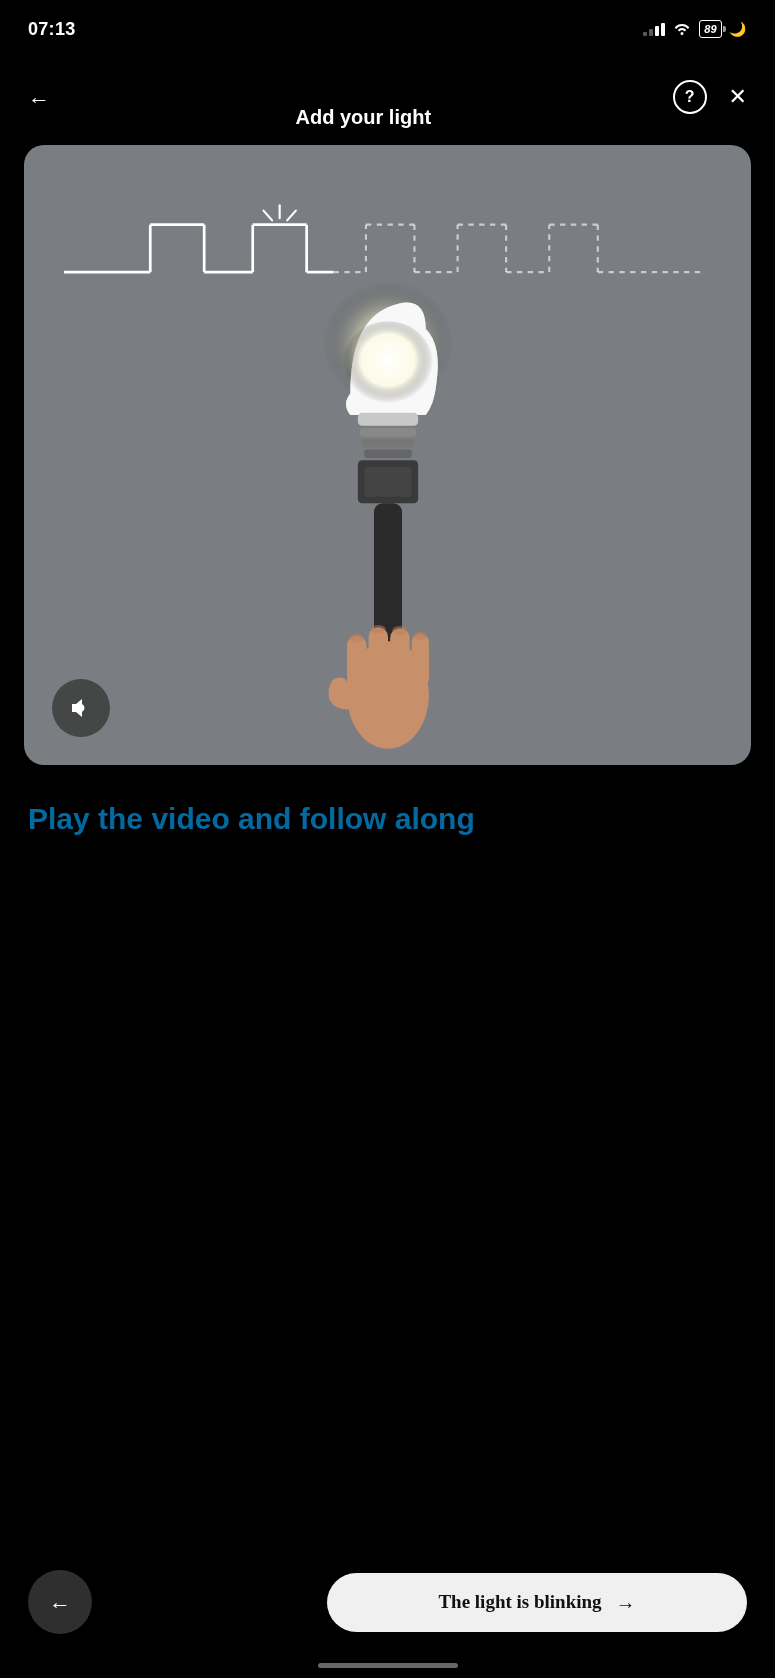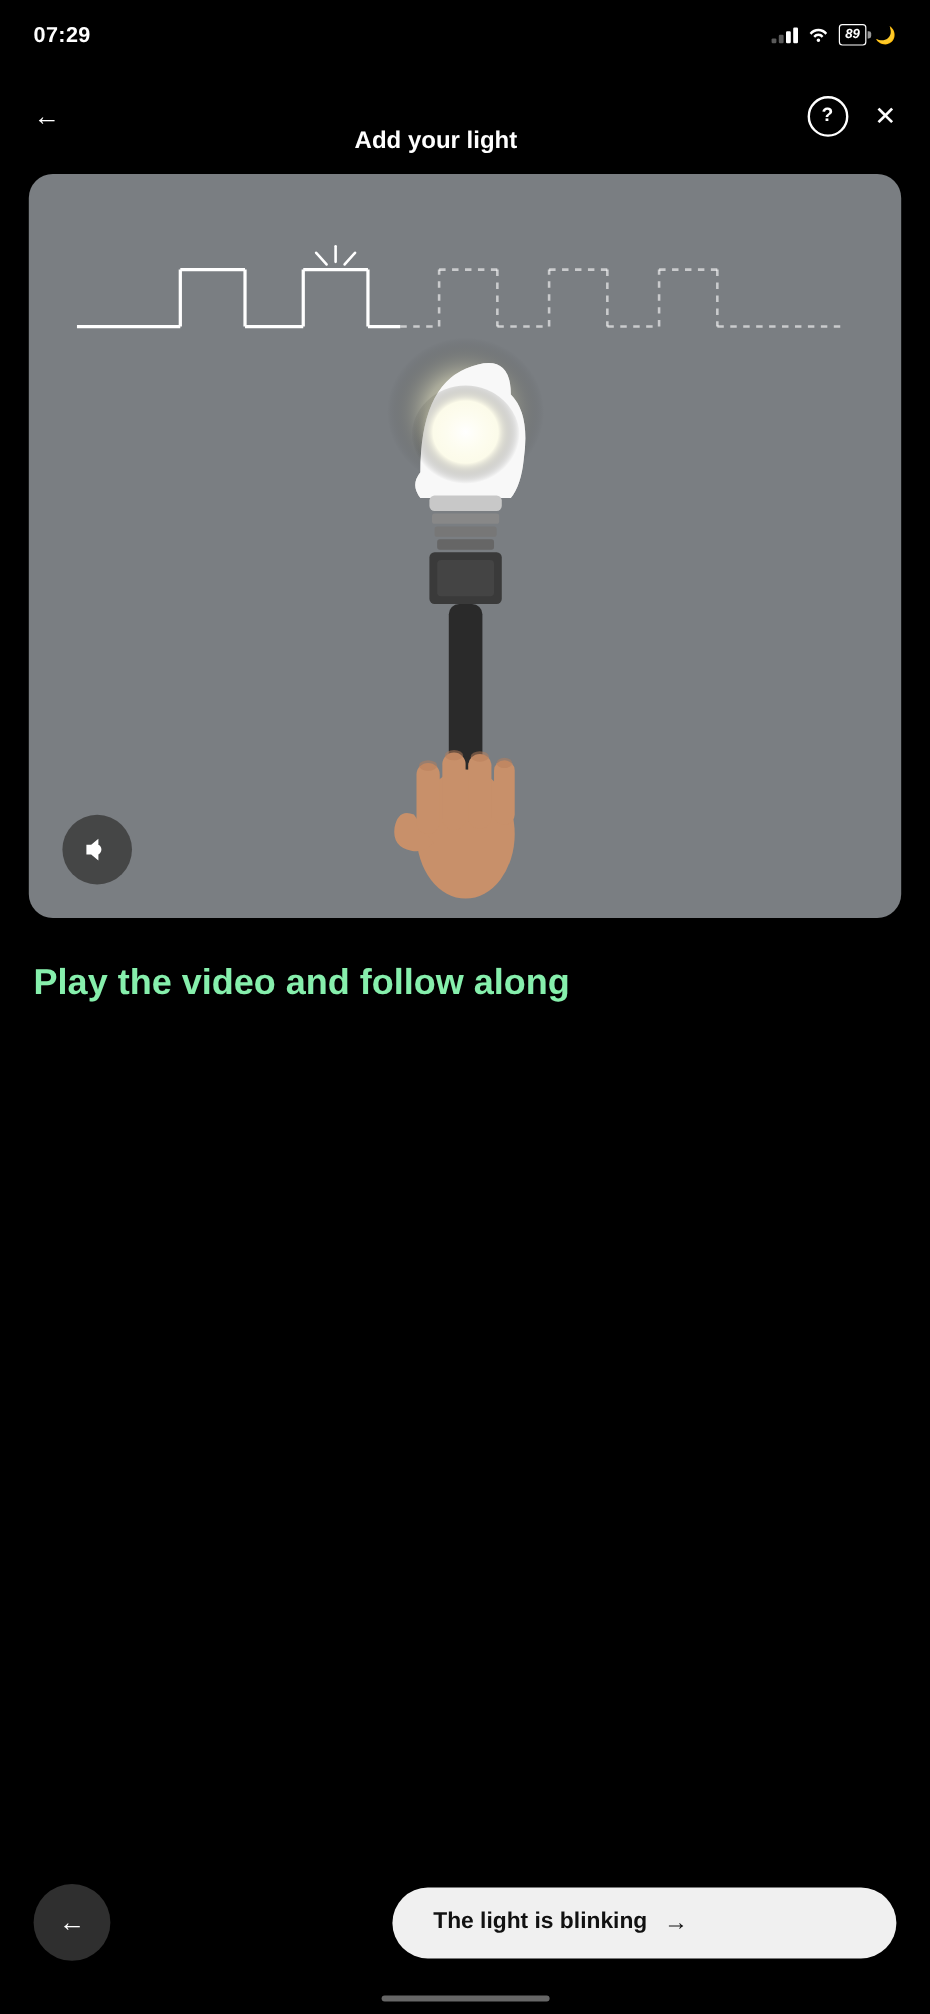--- a/index.html
+++ b/index.html
@@ -179,21 +179,21 @@
       height: 26px;
     }
 
     
     .content {
       padding: 36px 28px 0;
     }
     .main-heading {
       font-size: 30px;
       font-weight: 800;
-      color: #86efac;
+      color: #0369a1;
       line-height: 1.2;
       margin-bottom: 32px;
     }
     .description {
       font-size: 18px;
       color: rgba(255,255,255,0.78);
       line-height: 1.55;
     }
 
     
@@ -227,21 +227,22 @@
       border: none;
       border-radius: 40px;
       padding: 18px 34px;
       display: flex;
       align-items: center;
       gap: 14px;
       cursor: pointer;
       flex: 1;
       max-width: 420px;
       margin-left: 16px;
-      justify-content: flex-start;
+      justify-content: center;
+      font-family: Liberation Serif, serif;
     }
     .blinking-btn-label {
       font-size: 19px;
       font-weight: 700;
       color: #111;
     }
     .arrow-right-icon {
       font-size: 20px;
       color: #111;
       font-weight: 700;
@@ -256,21 +257,21 @@
       width: 140px;
       height: 5px;
       background: rgba(255,255,255,0.4);
       border-radius: 3px;
     }
   </style>
 </head>
 <body>
 
 <div class="status-bar">
-  <div class="status-time">07:29</div>
+  <div class="status-time">07:13</div>
   <div class="status-icons">
     <div class="signal-icon">
       <div class="signal-bar dim" style="height:4px;"></div>
       <div class="signal-bar dim" style="height:7px;"></div>
       <div class="signal-bar" style="height:10px;"></div>
       <div class="signal-bar" style="height:13px;"></div>
     </div>
     <span class="wifi-icon">
       <svg width="18" height="14" viewBox="0 0 18 14" fill="white">
         <path d="M9 11a1.5 1.5 0 110 3 1.5 1.5 0 010-3zm0-4a5.5 5.5 0 014.24 2l-1.5 1.5A3.5 3.5 0 009 9a3.5 3.5 0 00-2.74 1.5L4.76 9A5.5 5.5 0 019 7zm0-4a9.5 9.5 0 017.32 3.44L14.8 7.96A7.5 7.5 0 009 5a7.5 7.5 0 00-5.8 2.96L1.68 6.44A9.5 9.5 0 019 3z"></path>

